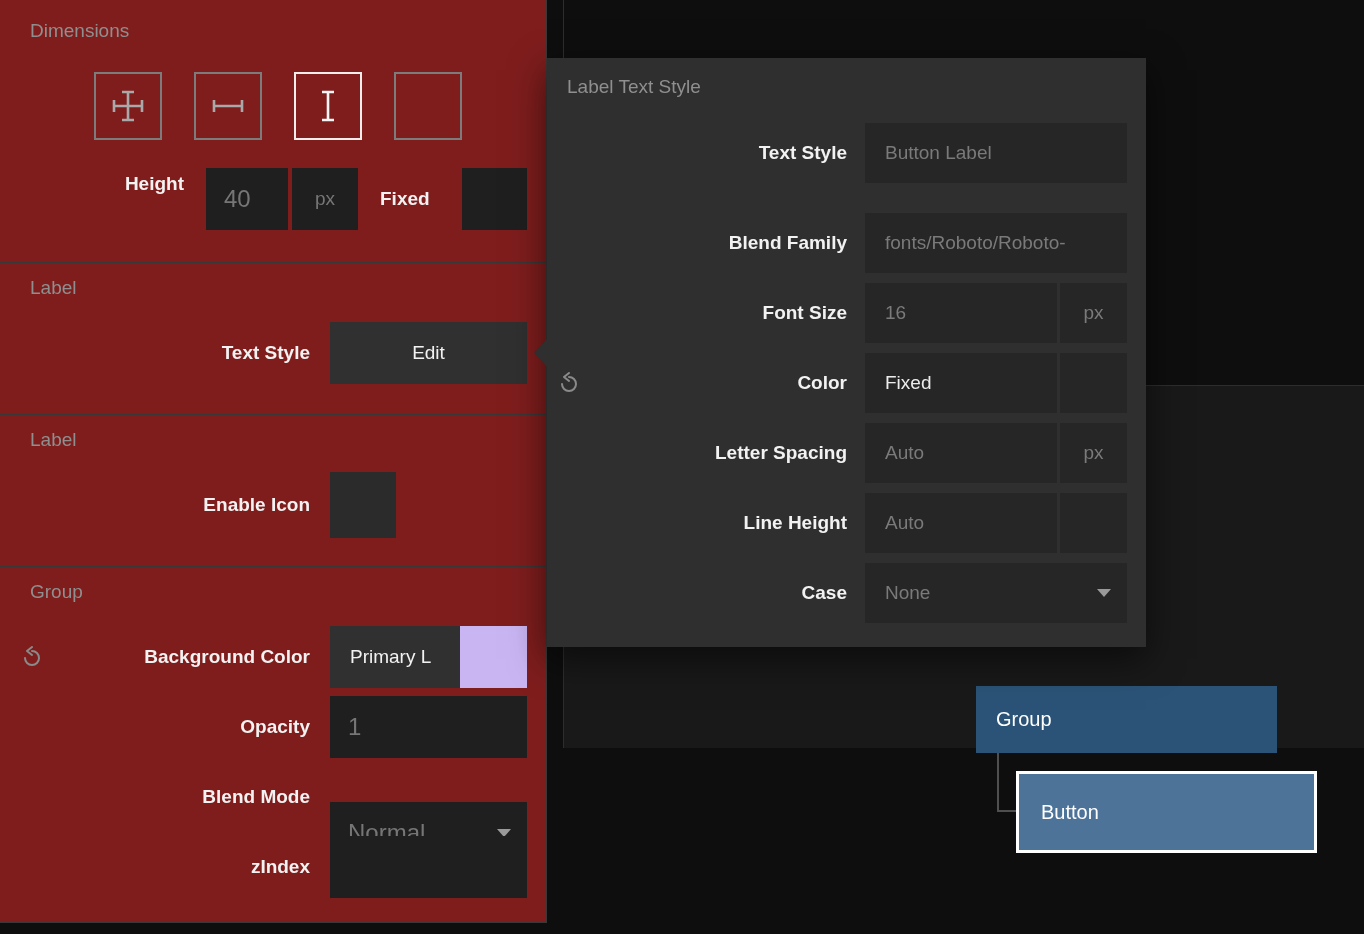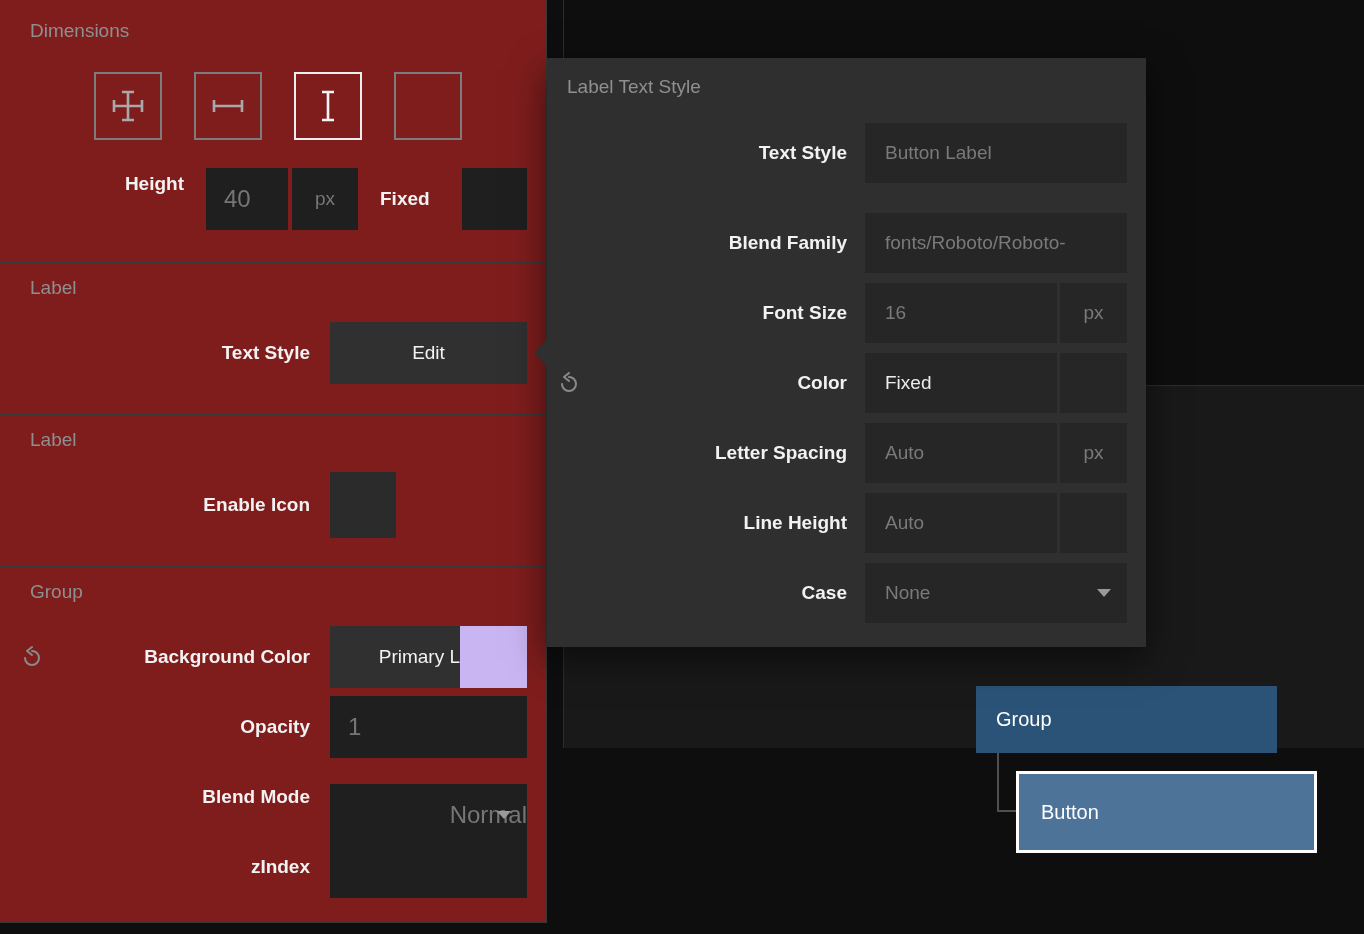--- a/index.html
+++ b/index.html
@@ -26,21 +26,21 @@
     background: #7f1d1d;
     border-right: 1px solid #383838;
     border-bottom: 1px solid #383838;
     font-size: 19px;
   }
   .section-title { color: #8f8f8f; font-size: 19px; }
   .divider { left: 0; width: 546px; height: 1px; background: #383838; }
   .row-label { color: #f2f2f2; font-weight: 600; text-align: right; font-size: 19px; }
   .field { background: #1f1f1f; color: #767676; font-size: 24px; }
   .field .val { padding-left: 18px; }
-  .btn-dark { background: #303030; color: #f2f2f2; font-size: 19px; text-align: right; }
+  .btn-dark { background: #303030; color: #f2f2f2; font-size: 19px; }
   .unit-box { background: #1f1f1f; color: #767676; font-size: 19px; text-align: center; }
   .checkbox { background: #1f1f1f; }
 
   .dim-btn { width: 68px; height: 68px; border: 2px solid #7c7c7c; display: flex; align-items: center; justify-content: center; background: transparent; }
   .dim-btn svg path { fill: none; stroke: #a9a9a9; stroke-width: 2.6; }
   .dim-btn.selected { border-color: #ededed; }
   .dim-btn.selected svg path { stroke: #f5f5f5; }
 
   .reset-icon svg path { fill: none; stroke: #8a8a8a; stroke-width: 2; stroke-linecap: round; stroke-linejoin: round; }
 
@@ -143,21 +143,21 @@
     <div class="abs row-label" style="left:0; top:626px; width:310px; height:62px; line-height:62px;">Background Color</div>
     <div class="abs btn-dark" style="left:330px; top:626px; width:130px; height:62px; line-height:62px; padding-left:20px; overflow:hidden; white-space:nowrap;">Primary L</div>
     <div class="abs" style="left: 460px; top: 626px; width: 67px; height: 62px; background-color: rgb(201, 181, 242);"></div>
 
     <div class="abs row-label" style="left:0; top:696px; width:310px; height:62px; line-height:62px;">Opacity</div>
     <div class="abs field" style="left:330px; top:696px; width:197px; height:62px; line-height:62px;">
       <span class="val">1</span>
     </div>
 
     <div class="abs row-label" style="left:0; top:766px; width:310px; height:62px; line-height:62px;">Blend Mode</div>
-    <div class="abs field" style="left:330px; top:784px; width:197px; height:62px; line-height:62px;text-align:right;">
+    <div class="abs field" style="left:330px; top:802px; width:197px; height:62px; line-height:62px;">
       <span class="val">Normal</span>
       <span class="chevron"></span>
     </div>
 
     <div class="abs row-label" style="left:0; top:836px; width:310px; height:62px; line-height:62px;">zIndex</div>
     <div class="abs field" style="left:330px; top:836px; width:197px; height:62px; line-height:62px;">
       <span class="val"></span>
     </div>
   </div>
 

